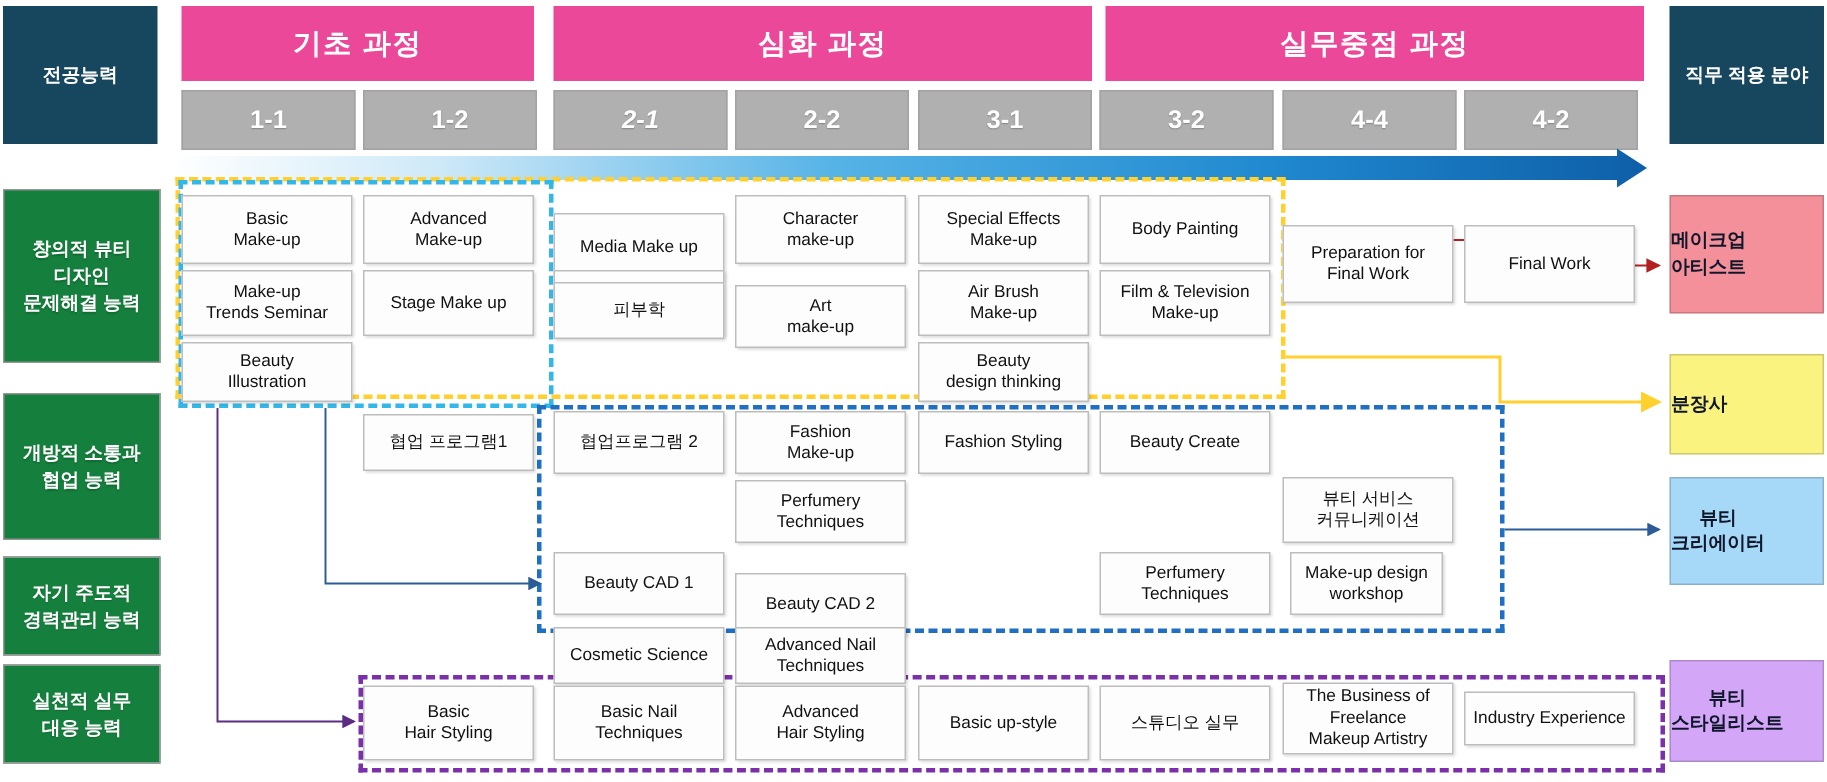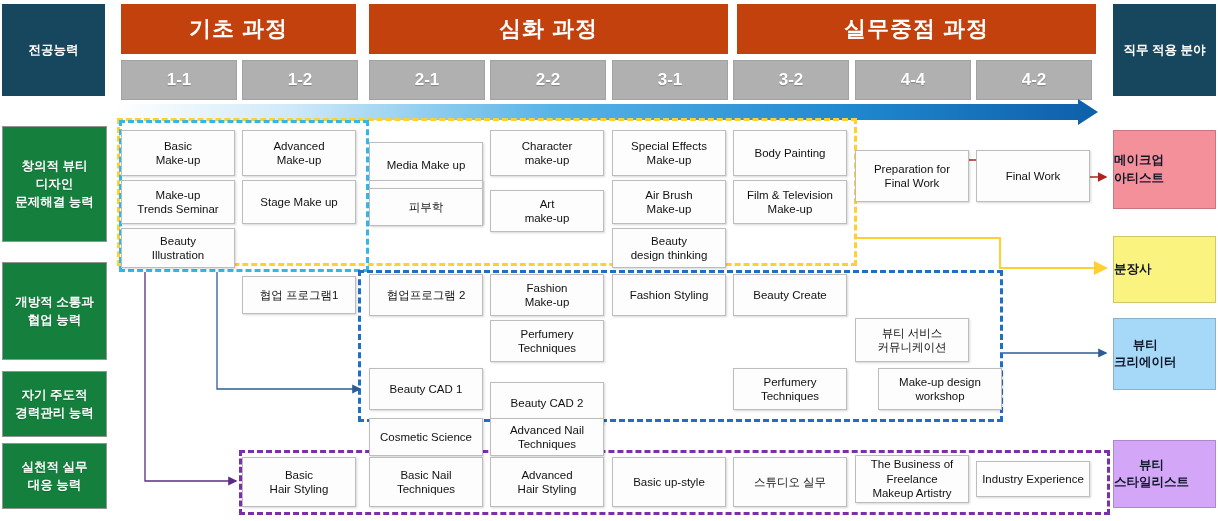--- a/index.html
+++ b/index.html
@@ -1,23 +1,23 @@
 <!DOCTYPE html>
 <html><head>
 <meta charset="utf-8">
 <style>
   html,body{margin:0;padding:0;background:#ffffff;}
   body{font-family:"Liberation Sans","DejaVu Sans",sans-serif;}
   #root{position:relative;width:1218px;height:521px;overflow:hidden;background:#fff;}
 
   
   .hdr-phase{
-    position:absolute;background:#c2410c;color:#fff;
+    position:absolute;background:#ec4899;color:#fff;
     display:flex;align-items:center;justify-content:center;
-    font-size:22px;font-weight:bold;letter-spacing:1px;
+    font-size:19px;font-weight:bold;letter-spacing:1px;
     border:1px solid #13real;
   }
   .hdr-sem{
     position:absolute;background:#b0b0b0;color:#ffffff;
     display:flex;align-items:center;justify-content:center;
     font-size:17px;font-weight:bold;
     border:1px solid #a2a2a2;
     text-shadow:0 1px 1px rgba(0,0,0,.25);
   }
   .corner{
@@ -83,21 +83,21 @@
     <span>실무중점 과정</span>
   </div>
 
   <div id="semester-row">
       <div class="hdr-sem" style="left: 121px; top: 60px; width: 114px; height: 38px;">
         <span>1-1</span>
       </div>
       <div class="hdr-sem" style="left: 242px; top: 60px; width: 114px; height: 38px;">
         <span>1-2</span>
       </div>
-      <div class="hdr-sem" style="left: 369px; top: 60px; width: 114px; height: 38px;">
+      <div class="hdr-sem" style="left: 369px; top: 60px; width: 114px; height: 38px; font-style: italic;">
         <span>2-1</span>
       </div>
       <div class="hdr-sem" style="left: 490px; top: 60px; width: 114px; height: 38px;">
         <span>2-2</span>
       </div>
       <div class="hdr-sem" style="left: 612px; top: 60px; width: 114px; height: 38px;">
         <span>3-1</span>
       </div>
       <div class="hdr-sem" style="left: 733px; top: 60px; width: 114px; height: 38px;">
         <span>3-2</span>
@@ -256,21 +256,21 @@
       </div>
       <div class="course" style="left: 369px; top: 368px; width: 114px; height: 42px;">
         <span>Beauty CAD 1</span>
       </div>
       <div class="course" style="left: 490px; top: 382px; width: 114px; height: 42px;">
         <span>Beauty CAD 2</span>
       </div>
       <div class="course" style="left: 733px; top: 368px; width: 114px; height: 42px;">
         <span>Perfumery<br>Techniques</span>
       </div>
-      <div class="course" style="left: 878px; top: 368px; width: 124px; height: 42px;">
+      <div class="course" style="left: 860px; top: 368px; width: 102px; height: 42px;">
         <span>Make-up design<br>workshop</span>
       </div>
       <div class="course" style="left: 369px; top: 418px; width: 114px; height: 38px;">
         <span>Cosmetic Science</span>
       </div>
       <div class="course" style="left: 490px; top: 418px; width: 114px; height: 38px;">
         <span>Advanced Nail<br>Techniques</span>
       </div>
       <div class="course" style="left: 242px; top: 457px; width: 114px; height: 50px;">
         <span>Basic<br>Hair Styling</span>

